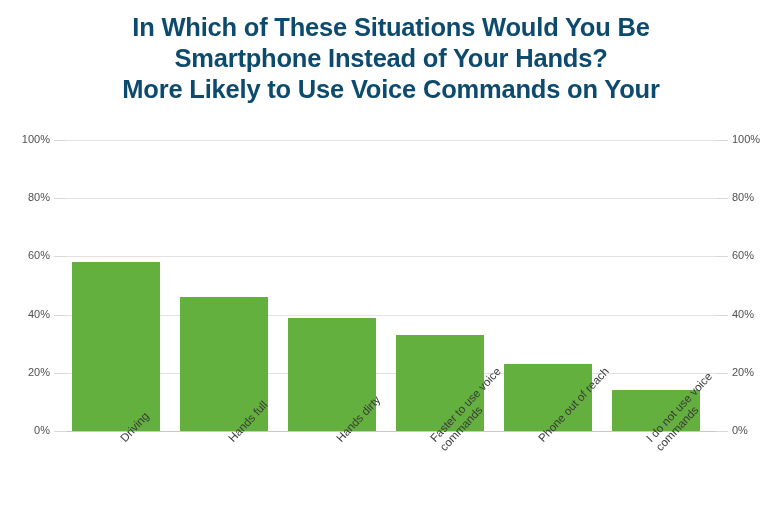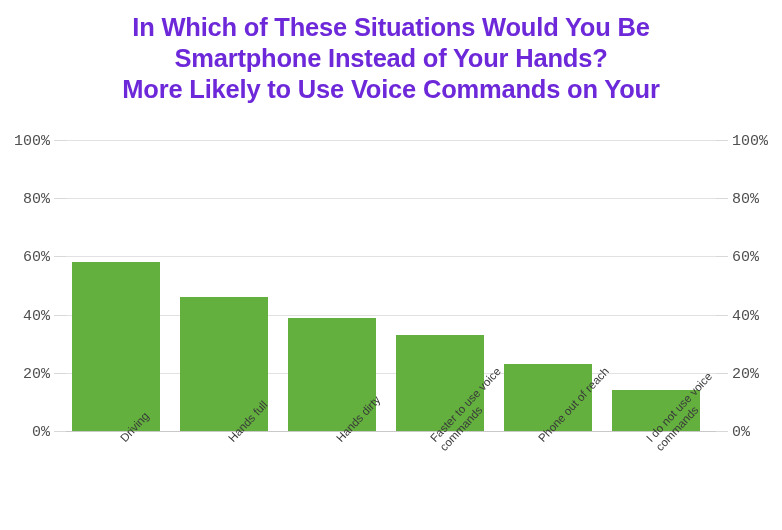--- a/index.html
+++ b/index.html
@@ -25,21 +25,21 @@
   .chart-title {
     position: absolute;
     left: 40px;
     top: 12px;
     width: 702px;
     text-align: center;
     font-size: 25.5px;
     line-height: 31px;
     font-weight: bold;
     letter-spacing: -0.2px;
-    color: #6d28d9;
+    color: #0c4a6e;
     font-family: "Liberation Sans", sans-serif;
   }
 
   
   .plot-area {
     position: absolute;
     left: 66px;
     top: 140px;
     width: 650px;
     height: 291px;
@@ -61,25 +61,25 @@
     position: absolute;
     width: 12px;
     height: 1px;
     background: #d8d8d8;
   }
   .tick-stub.left  { left: -12px; }
   .tick-stub.right { right: -12px; }
 
   .axis-label {
     position: absolute;
-    font-size: 15px;
+    font-size: 11px;
     color: #4f4f4f;
     line-height: 1;
     white-space: nowrap;
-    font-family: Liberation Mono, monospace;
+    font-family: Liberation Sans, sans-serif;
   }
   .axis-label.left  { right: 100%; margin-right: 16px; text-align: right; }
   .axis-label.right { left: 100%;  margin-left: 16px;  text-align: left;  }
 
   
   .bars {
     position: absolute;
     left: 0; top: 0;
     width: 100%; height: 100%;
   }

